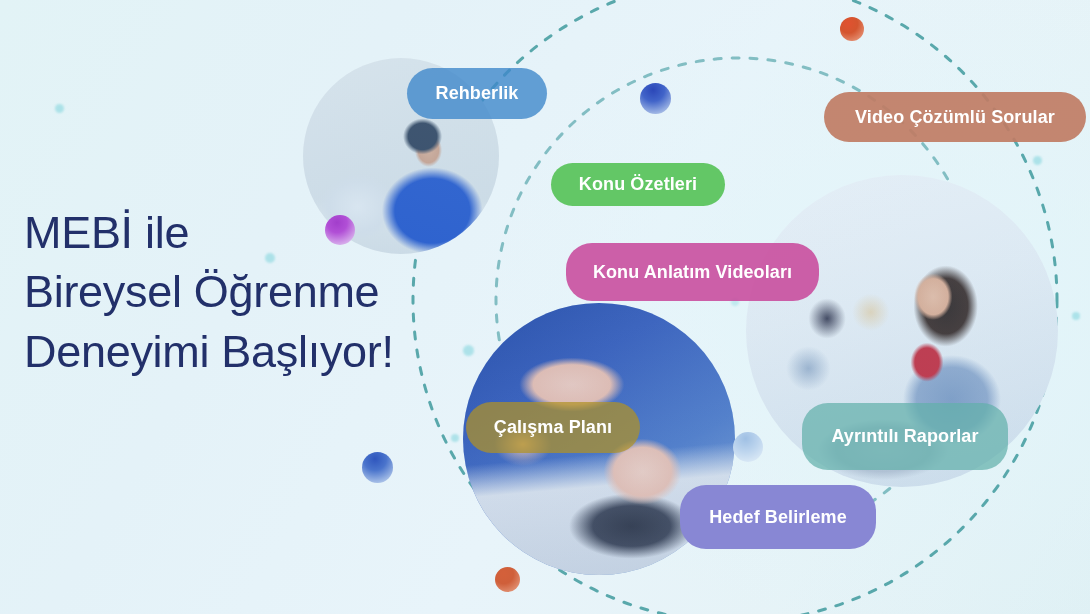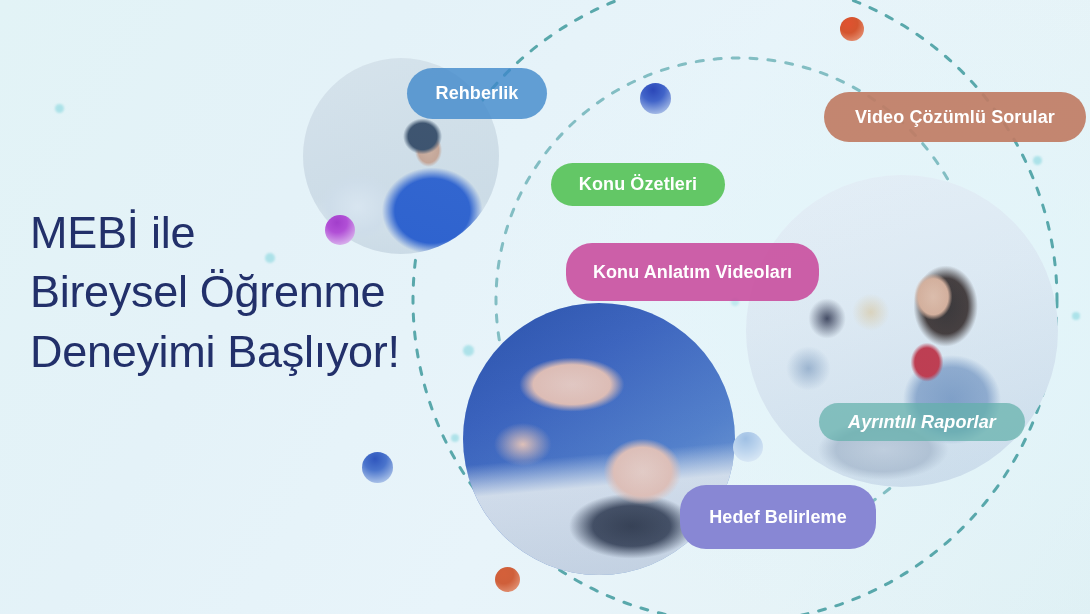--- a/index.html
+++ b/index.html
@@ -89,21 +89,21 @@
       
       radial-gradient(ellipse 86px 40px at 44% 88%, #c8d2de 0%, #b7c4d3 55%, rgba(183,196,211,0) 76%),
       
       linear-gradient(165deg, #f3f7fa 0%, #eaf1f6 40%, #dfe9f1 72%, #d3e1ec 100%);
   }
   #photo-girl .tint { position:absolute; inset:0; background: linear-gradient(210deg, rgba(150,195,230,0.16), rgba(120,170,215,0.12)); }
 
   
   #headline {
     position: absolute;
-    left: 30px;
+    left: 24px;
     top: 203px;
     width: 470px;
     color: #22306a;
     font-size: 45px;
     line-height: 1.32;
     font-weight: 400;
     letter-spacing: -0.3px;
     white-space: pre-line;
   }
 
@@ -119,21 +119,21 @@
     border-radius: 26px;
     white-space: nowrap;
     letter-spacing: 0.1px;
   }
 
   #pill-rehberlik        { left: 407px; top: 68px;  width: 140px; height: 51px; background: rgba(64,136,203,0.80); font-size: 18px; }
   #pill-video            { left: 824px; top: 92px;  width: 262px; height: 50px; background: rgba(192,124,100,0.92); }
   #pill-konu-ozet        { left: 551px; top: 163px; width: 174px; height: 43px; background: #63c766; }
   #pill-konu-anlatim     { left: 566px; top: 243px; width: 253px; height: 58px; background: rgba(200,74,156,0.88); }
   #pill-calisma          { left: 466px; top: 402px; width: 174px; height: 51px; background: rgba(176,145,38,0.72); }
-  #pill-ayrintili        { left: 819px; top: 403px; width: 206px; height: 38px; background: rgba(98,176,170,0.72); font-style: italic; }
+  #pill-ayrintili        { left: 802px; top: 403px; width: 206px; height: 67px; background: rgba(98,176,170,0.72); }
   #pill-cikmis           { left: 273px; top: 487px; width: 193px; height: 51px; background: #6d52cf; }
   #pill-hedef            { left: 680px; top: 485px; width: 196px; height: 64px; background: #8887d4; }
 
   
   .dot { position: absolute; border-radius: 50%; }
   #dot-orange-top    { left: 840px; top: 17px;  width: 24px; height: 24px;
                        background: radial-gradient(circle at 35% 28%, #e05230 0%, #d4552f 40%, #eba98f 100%); }
   #dot-orange-bottom { left: 495px; top: 567px; width: 25px; height: 25px;
                        background: radial-gradient(circle at 35% 28%, #d4603a 0%, #cf5f3a 40%, #eaa98f 100%); }
   #dot-blue-top      { left: 640px; top: 83px;  width: 31px; height: 31px;
@@ -189,16 +189,17 @@
   <div class="dot" id="dot-orange-top"></div>
   <div class="dot" id="dot-blue-top"></div>
   <div class="dot" id="dot-blue-mid"></div>
   <div class="dot" id="dot-blue-bottom"></div>
   <div class="dot" id="dot-orange-bottom"></div>
 
   <div class="pill" id="pill-rehberlik">Rehberlik</div>
   <div class="pill" id="pill-video">Video Çözümlü Sorular</div>
   <div class="pill" id="pill-konu-ozet">Konu Özetleri</div>
   <div class="pill" id="pill-konu-anlatim">Konu Anlatım Videoları</div>
+  <div class="pill" id="pill-calisma">Çalışma Planı</div>
   <div class="pill" id="pill-ayrintili">Ayrıntılı Raporlar</div>
   <div class="pill" id="pill-hedef">Hedef Belirleme</div>
 
 </div>
 
 </body></html>

